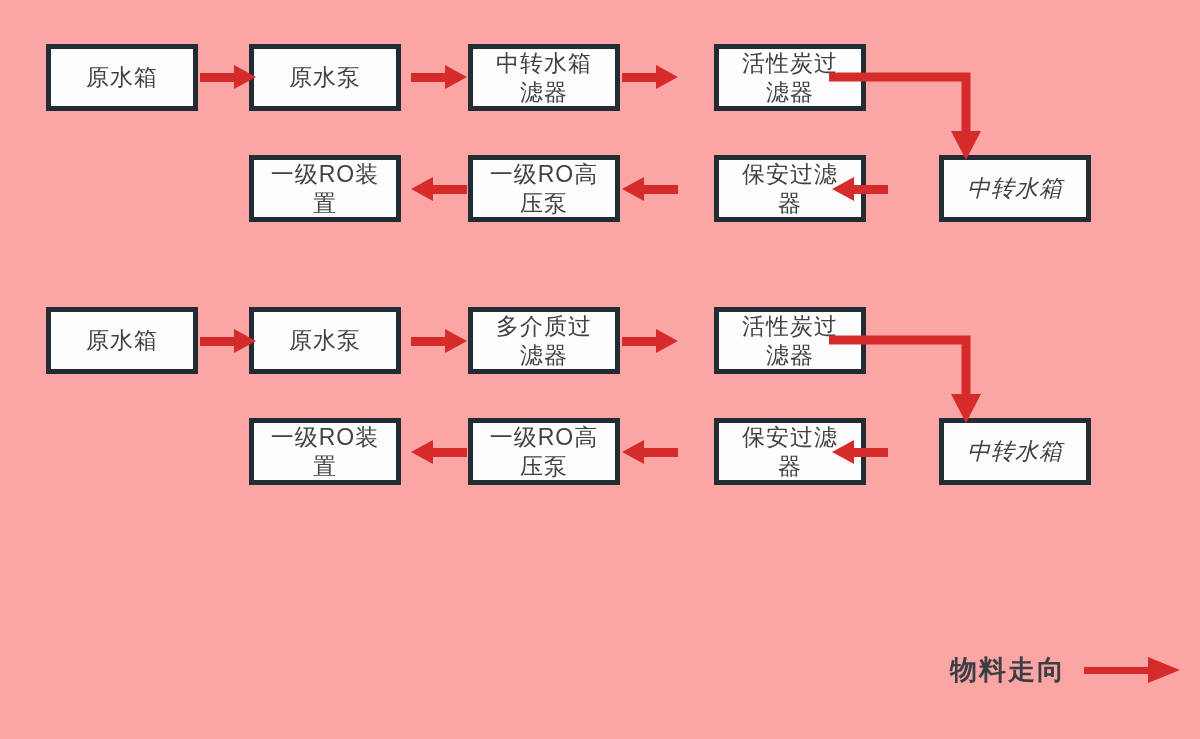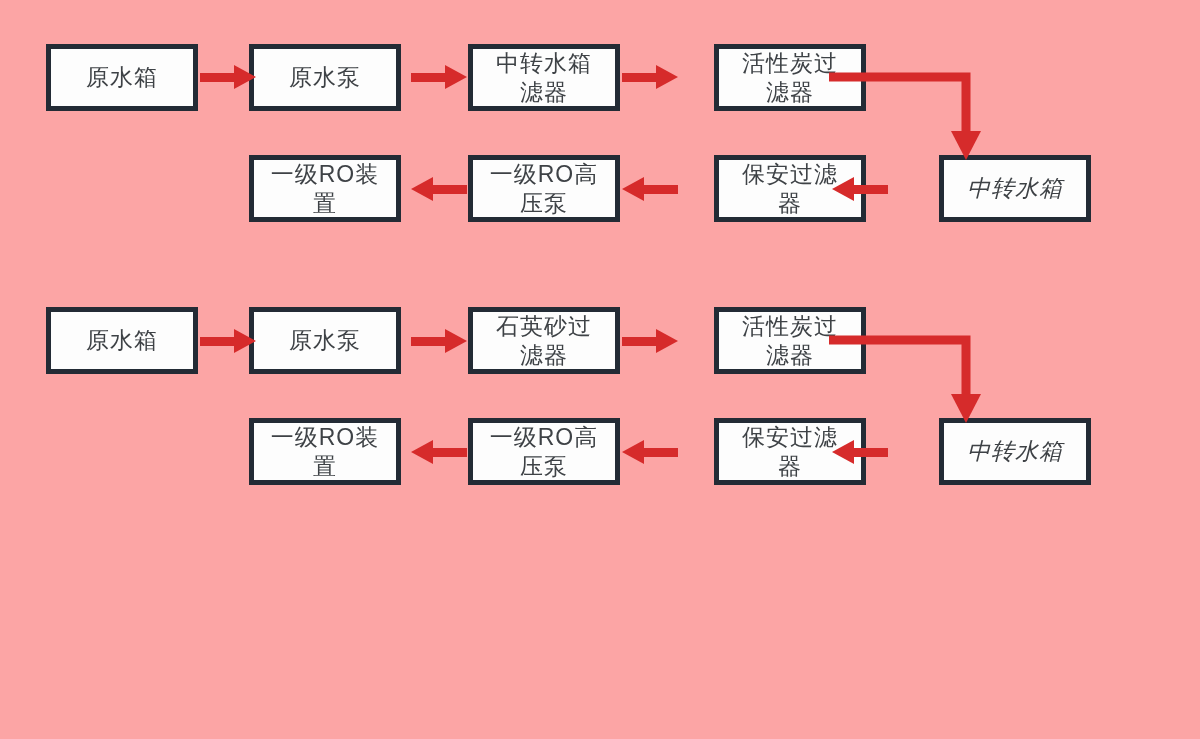--- a/index.html
+++ b/index.html
@@ -168,21 +168,21 @@
     <span class="head-left"></span>
     <span class="shaft"></span>
   </div>
   <div class="arrow ar2 g32">
     <span class="head-left"></span>
     <span class="shaft"></span>
   </div>
 
   <div class="node r3 c1">原水箱</div>
   <div class="node r3 c2">原水泵</div>
-  <div class="node r3 c3">石英砂过
+  <div class="node r3 c3">多介质过
 滤器</div>
   <div class="node r3 c4">活性炭过
 滤器</div>
 
   <div class="arrow ar3 g12">
     <span class="shaft"></span>
     <span class="head-right"></span>
   </div>
   <div class="arrow ar3 g23">
     <span class="shaft"></span>
@@ -212,14 +212,21 @@
   </div>
   <div class="arrow ar4 g43">
     <span class="head-left"></span>
     <span class="shaft"></span>
   </div>
   <div class="arrow ar4 g32">
     <span class="head-left"></span>
     <span class="shaft"></span>
   </div>
 
+  <div class="legend">
+    <span class="legend-label">物料走向</span>
+    <span class="legend-arrow">
+      <span class="shaft"></span>
+      <span class="head-right"></span>
+    </span>
+  </div>
 
 </div>
 
 </body></html>

